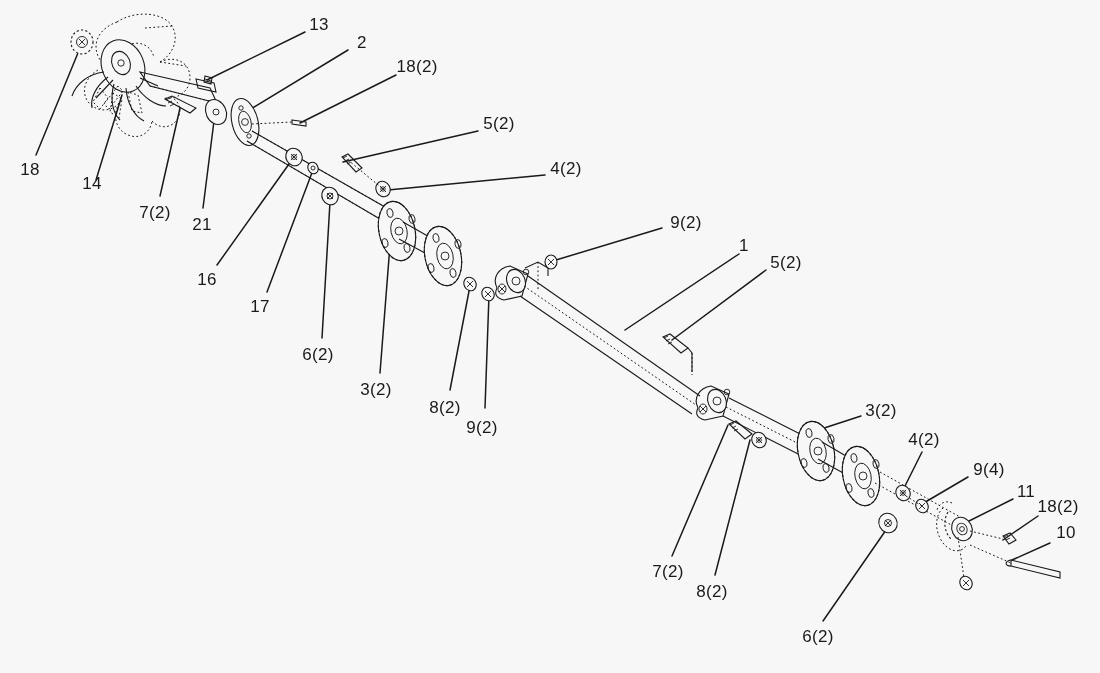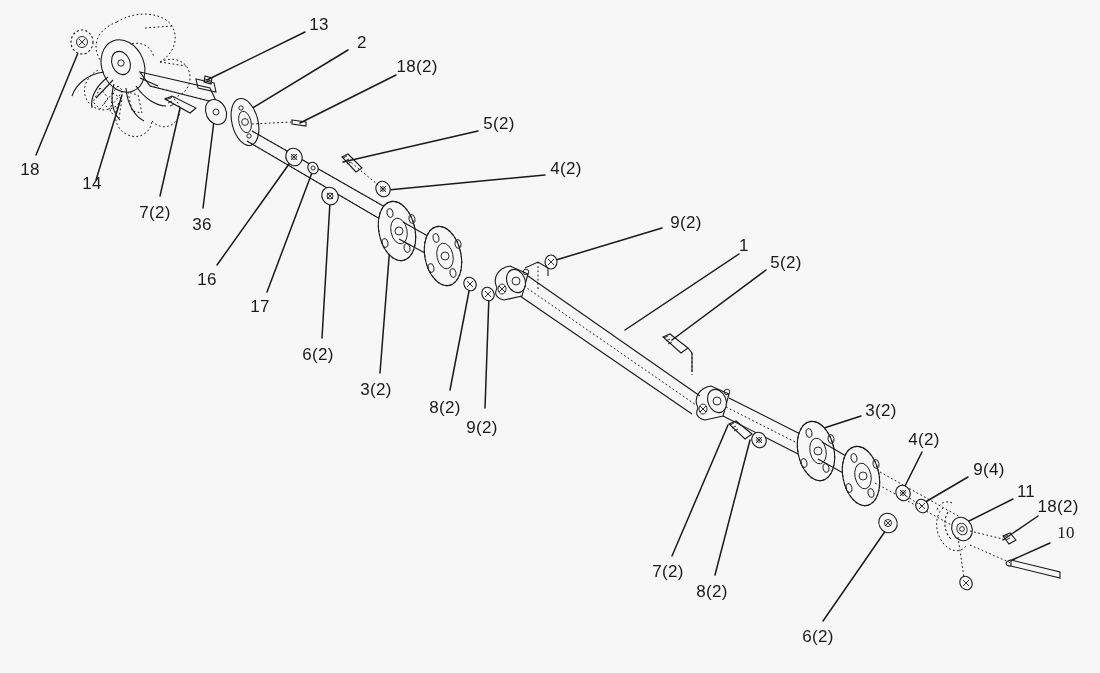--- a/index.html
+++ b/index.html
@@ -305,21 +305,21 @@
       <path class="ol" d="M1011 560 L 1060 572 L 1060 578 L 1011 566 Z"></path>
       <path class="ol" d="M1011 560 C 1005 561, 1004 566, 1011 566"></path>
       <path class="dtf" d="M970 545 L 1011 563"></path>
     </g>
   </svg>
 
   <div id="labels-layer">
       <div class="callout-label" style="left: 30px; top: 170px;">18</div>
       <div class="callout-label" style="left: 92px; top: 184px;">14</div>
       <div class="callout-label" style="left: 155px; top: 213px;">7(2)</div>
-      <div class="callout-label" style="left: 202px; top: 225px;">36</div>
+      <div class="callout-label" style="left: 202px; top: 225px;">21</div>
       <div class="callout-label" style="left: 207px; top: 280px;">16</div>
       <div class="callout-label" style="left: 260px; top: 307px; text-align: right;">17</div>
       <div class="callout-label" style="left: 319px; top: 25px;">13</div>
       <div class="callout-label" style="left: 362px; top: 43px;">2</div>
       <div class="callout-label" style="left: 417px; top: 67px;">18(2)</div>
       <div class="callout-label" style="left: 499px; top: 124px;">5(2)</div>
       <div class="callout-label" style="left: 566px; top: 169px;">4(2)</div>
       <div class="callout-label" style="left: 318px; top: 355px;">6(2)</div>
       <div class="callout-label" style="left: 376px; top: 390px;">3(2)</div>
       <div class="callout-label" style="left: 445px; top: 408px;">8(2)</div>
@@ -327,17 +327,17 @@
       <div class="callout-label" style="left: 686px; top: 223px;">9(2)</div>
       <div class="callout-label" style="left: 744px; top: 246px;">1</div>
       <div class="callout-label" style="left: 786px; top: 263px;">5(2)</div>
       <div class="callout-label" style="left: 668px; top: 572px;">7(2)</div>
       <div class="callout-label" style="left: 712px; top: 592px;">8(2)</div>
       <div class="callout-label" style="left: 881px; top: 411px;">3(2)</div>
       <div class="callout-label" style="left: 924px; top: 440px;">4(2)</div>
       <div class="callout-label" style="left: 989px; top: 470px;">9(4)</div>
       <div class="callout-label" style="left: 1026px; top: 492px;">11</div>
       <div class="callout-label" style="left: 1058px; top: 507px;">18(2)</div>
-      <div class="callout-label" style="left: 1066px; top: 533px; font-family: Liberation Serif, serif;">10</div>
+      <div class="callout-label" style="left: 1066px; top: 533px;">10</div>
       <div class="callout-label" style="left: 818px; top: 637px;">6(2)</div>
     </div>
 
 </div>
 
 </body></html>

